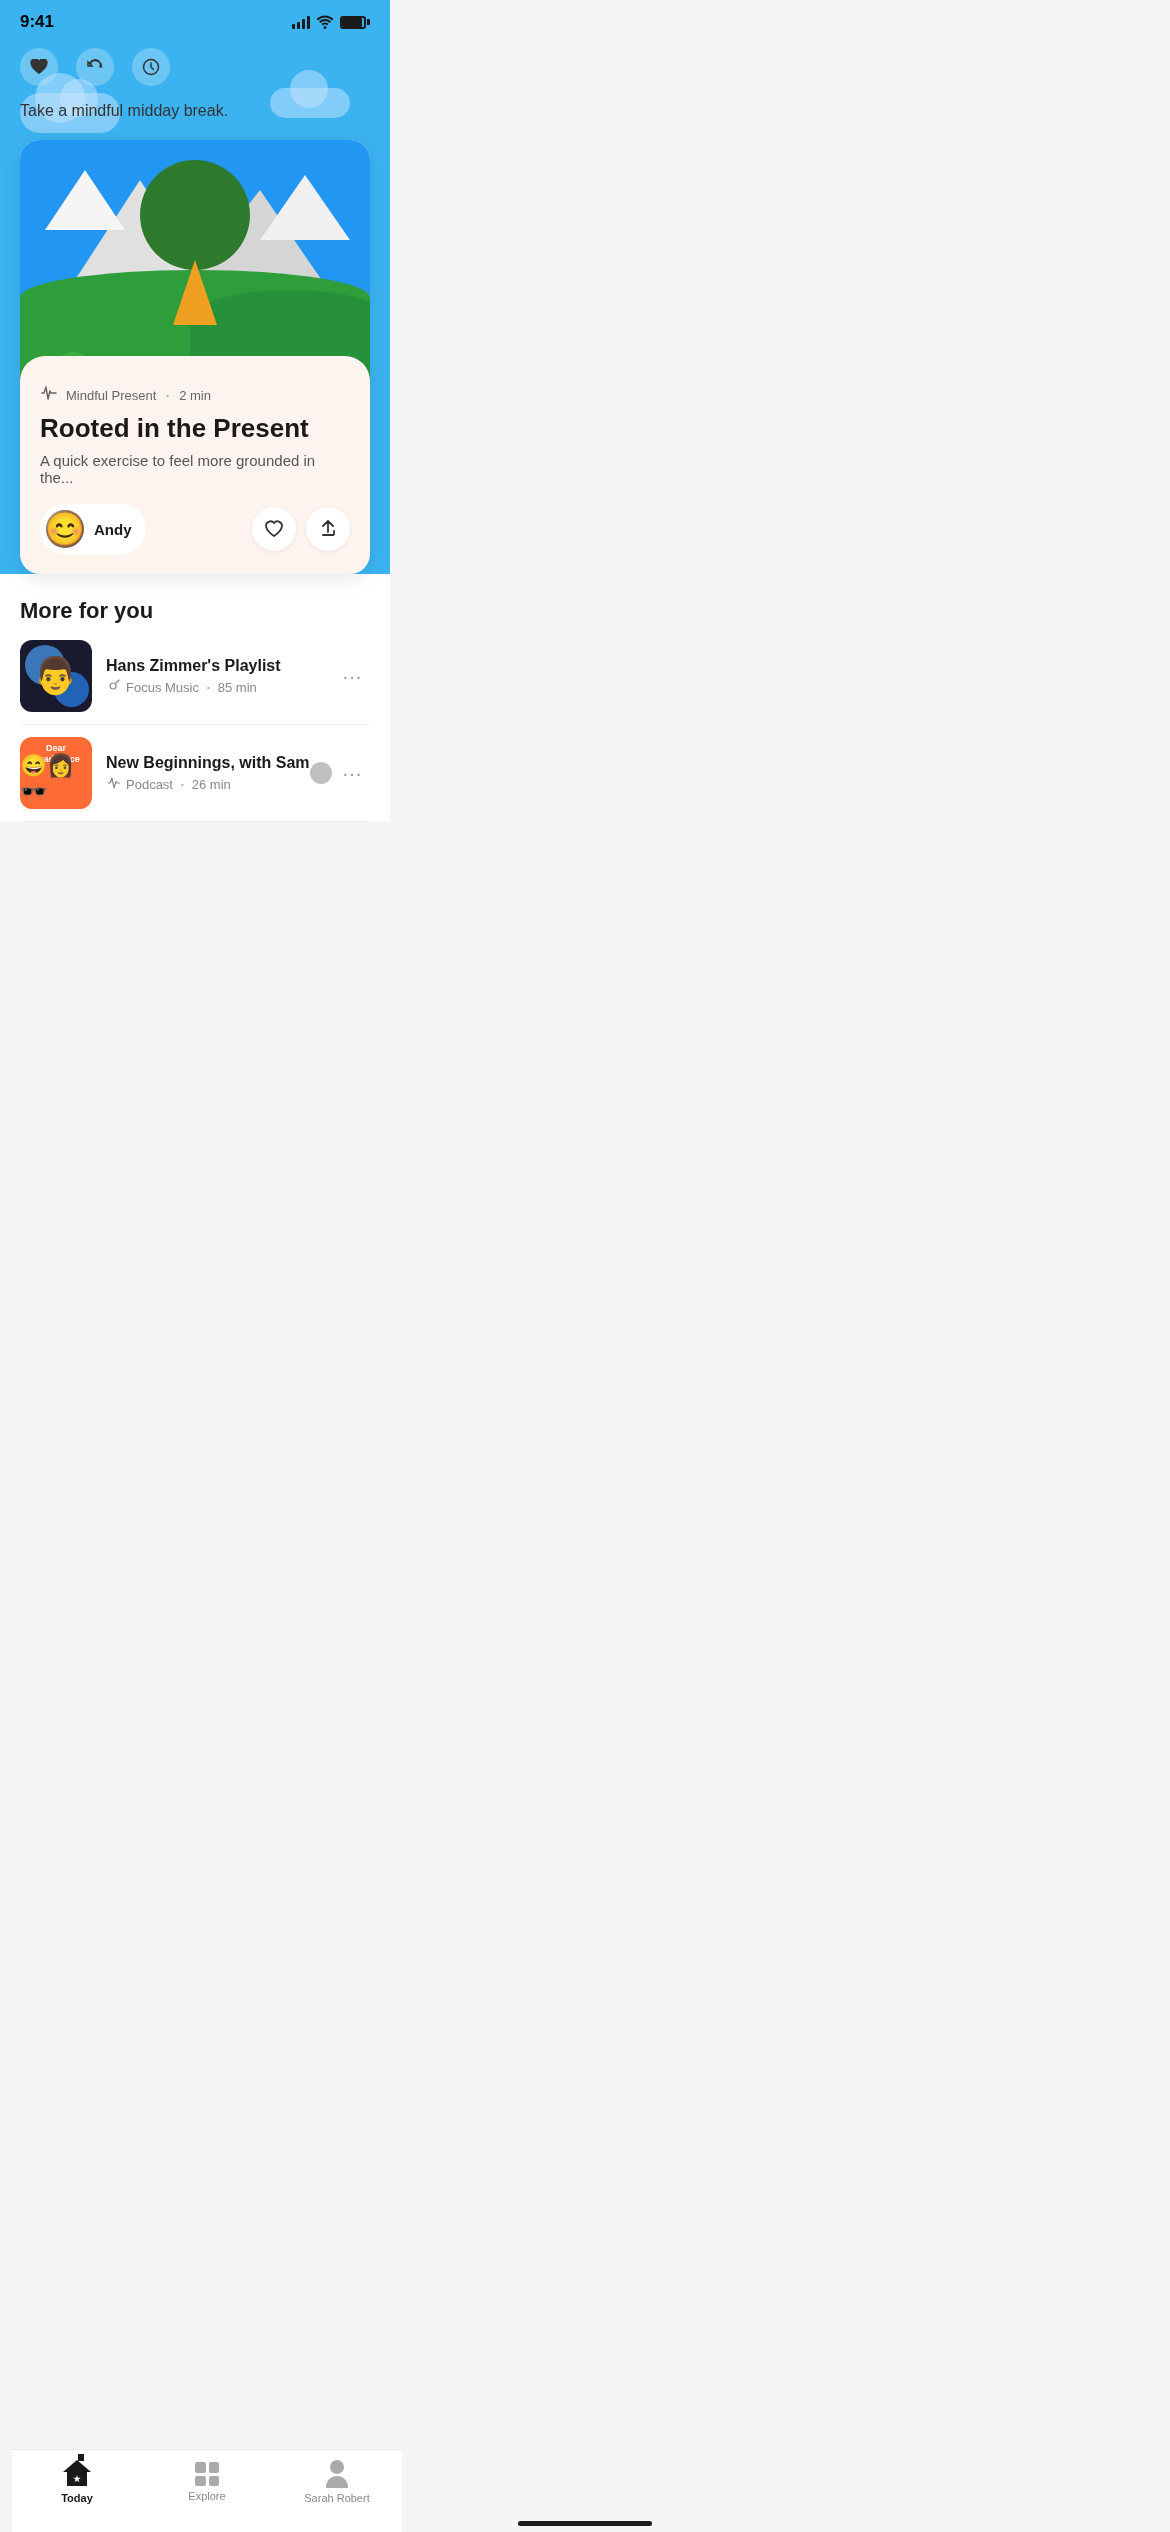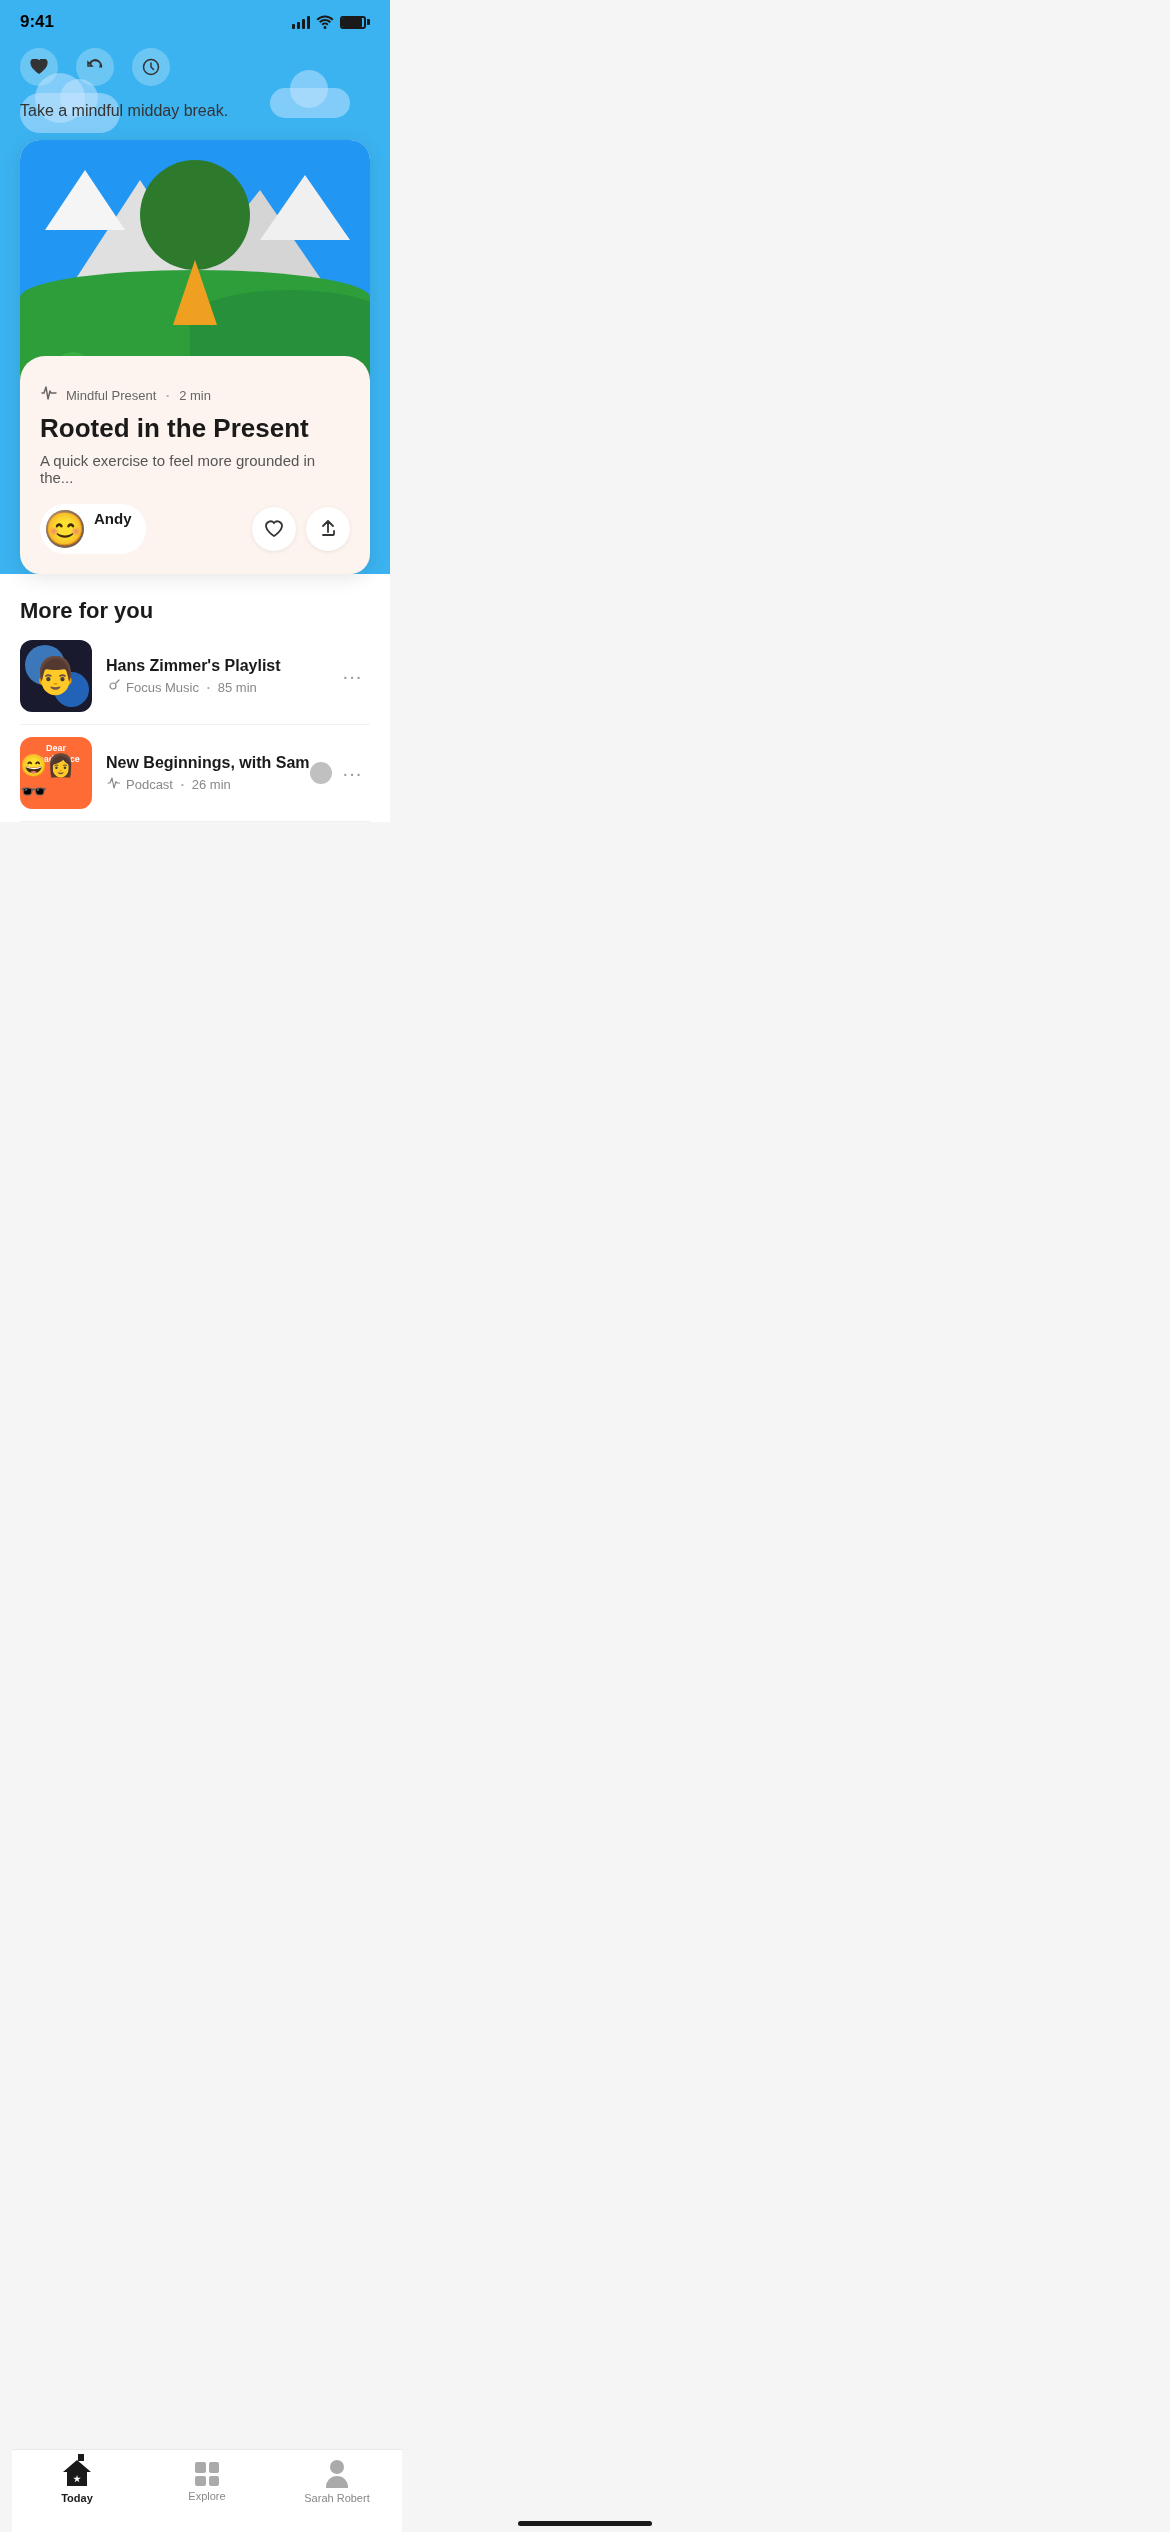--- a/index.html
+++ b/index.html
@@ -333,21 +333,21 @@
       color: #555;
       margin-bottom: 18px;
     }
     .card-footer {
       display: flex;
       justify-content: space-between;
       align-items: center;
     }
     .author-pill {
       display: flex;
-      align-items: flex-start;
+      align-items: center;
       gap: 10px;
       background: #fff;
       border-radius: 30px;
       padding: 6px 14px 6px 6px;
     }
     .author-avatar {
       width: 38px;
       height: 38px;
       border-radius: 50%;
       overflow: hidden;

